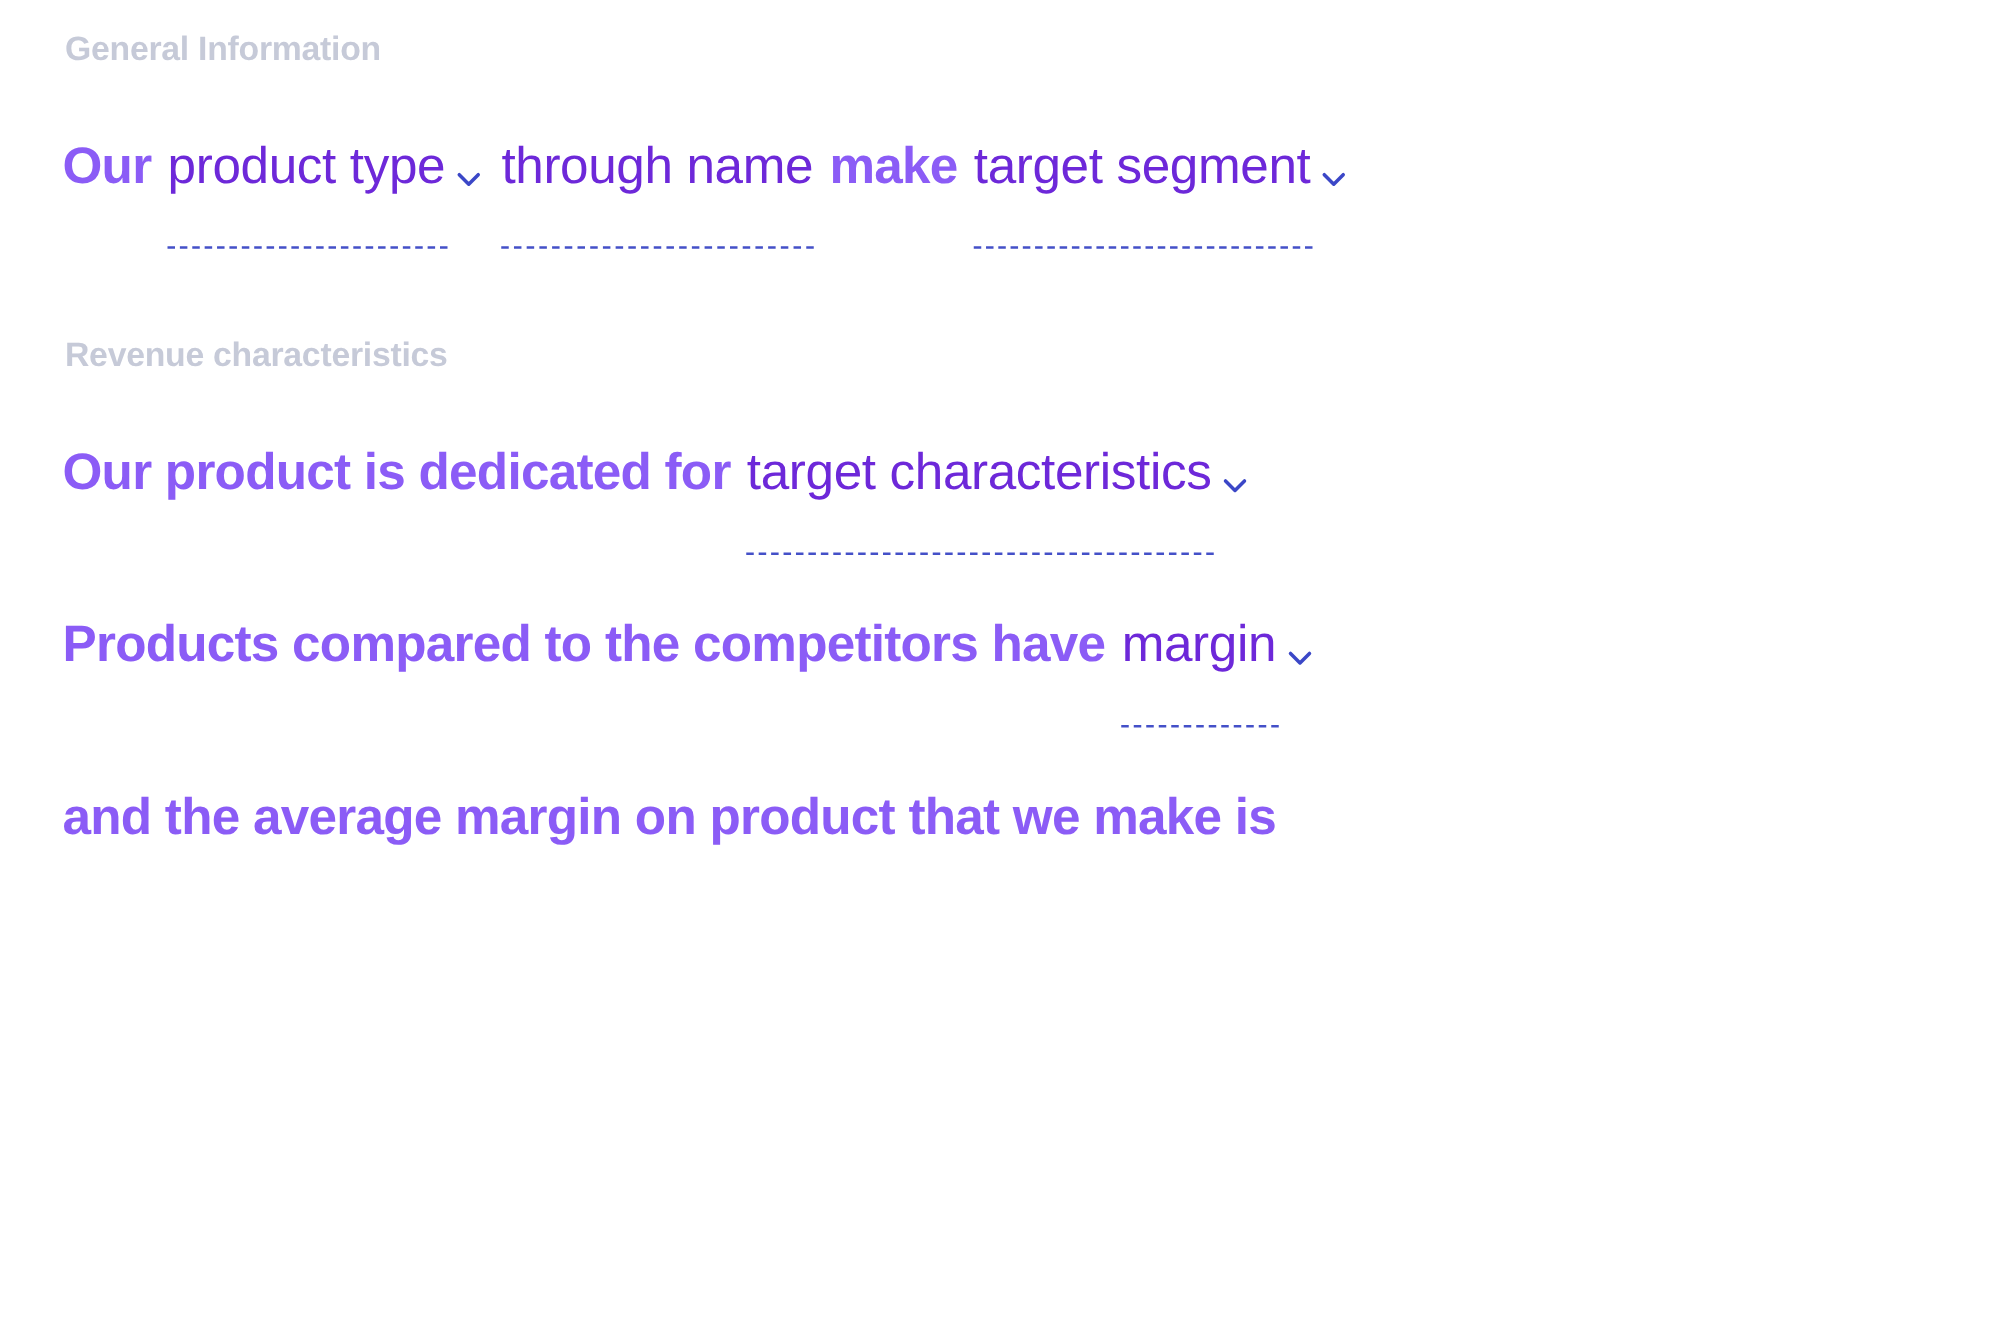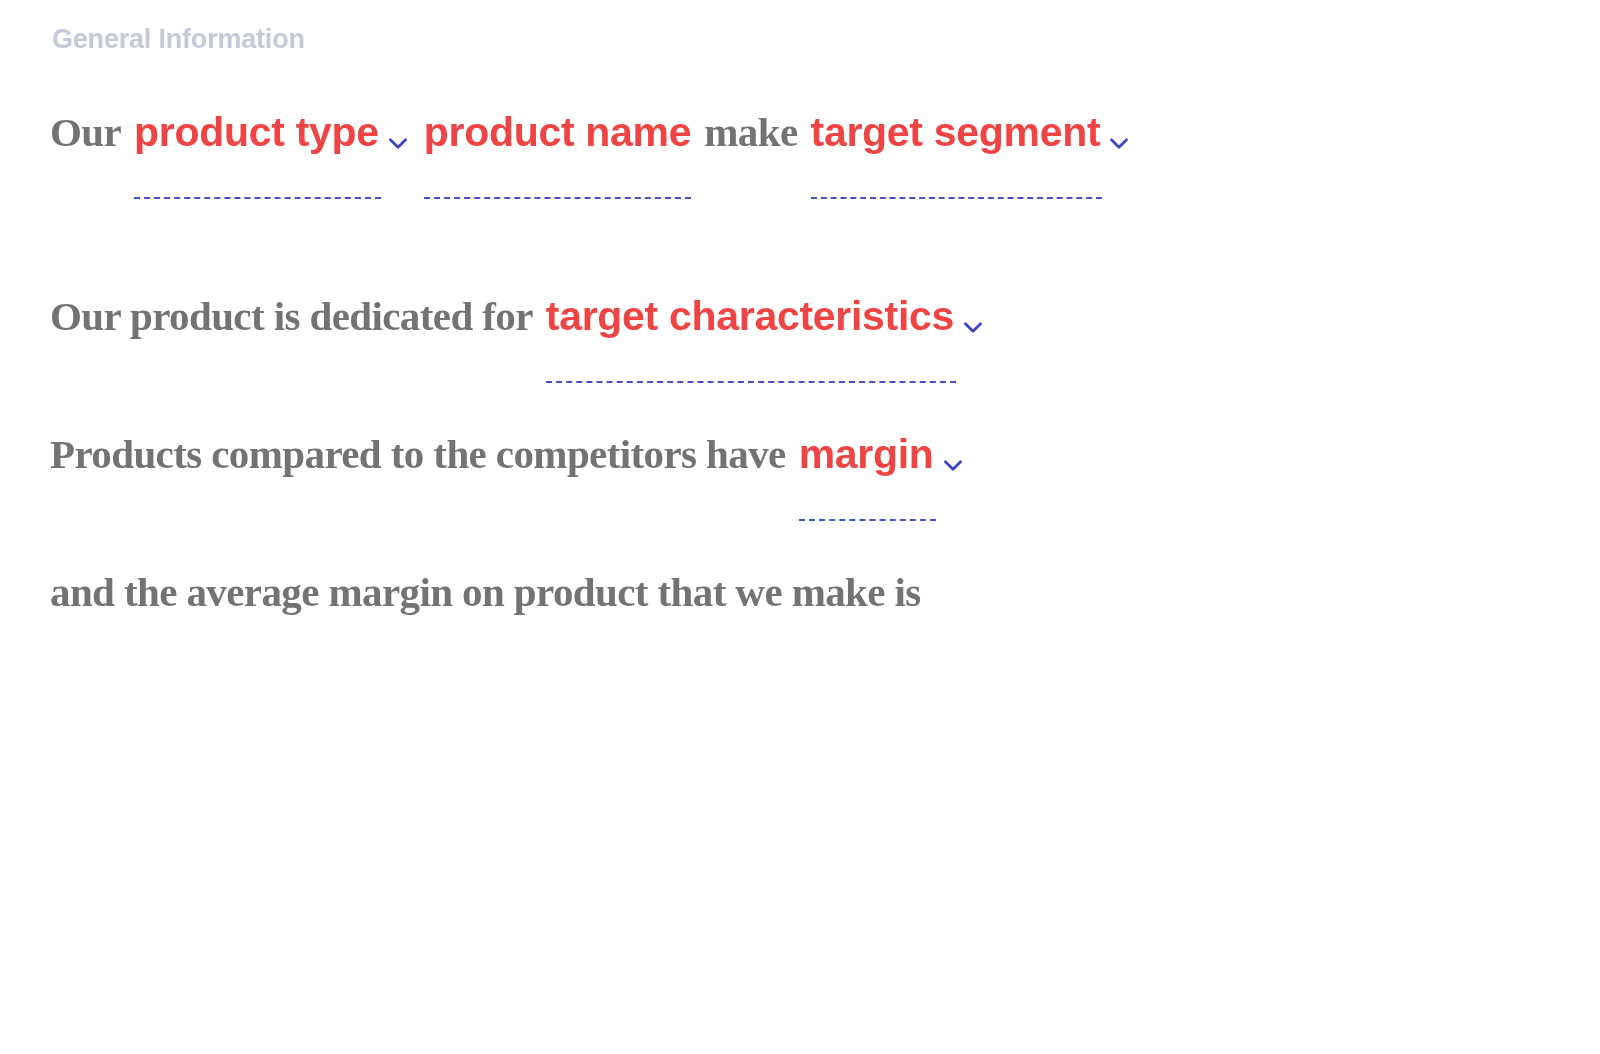--- a/index.html
+++ b/index.html
@@ -49,39 +49,38 @@
   .sentence + .sentence {
     margin-top: 34px;
   }
 
   
   .txt {
     display: inline-block;
     vertical-align: baseline;
     font-size: 41px;
     font-weight: 700;
-    color: #737373;
+    color: #8b5cf6;
     letter-spacing: -0.6px;
     white-space: pre;
-    font-family: Liberation Serif, serif;
   }
 
   
   .field {
     display: inline-block;
     vertical-align: baseline;
     position: relative;
     white-space: nowrap;
     cursor: pointer;
   }
   .field .ph {
     display: inline-block;
     font-size: 41px;
-    font-weight: 700;
-    color: #ef4444;
+    font-weight: 400;
+    color: #6d28d9;
     letter-spacing: -0.3px;
     white-space: pre;
     padding-bottom: 2px;
   }
   .field .rule {
     position: absolute;
     left: 0;
     right: 0;
     bottom: -8px;
     height: 0;
@@ -124,25 +123,26 @@
 </style>
 </head>
 <body>
 
 <div class="page">
   <div id="sections-root">
       <div class="section">
         <div class="section-label">General Information</div>
         <div class="sentence"><span class="txt">Our</span><span class="gap"></span><span class="field has-chevron"><span class="ph">product type</span><span class="chev"><svg viewBox="0 0 24 24" fill="none" aria-hidden="true">
                 <path d="M5 9 L12 16 L19 9" stroke="#3b47c7" stroke-width="2.6" stroke-linecap="round" stroke-linejoin="round"></path>
-              </svg></span><span class="rule"></span></span><span class="gap"></span><span class="field"><span class="ph">product name</span><span class="rule"></span></span><span class="gap"></span><span class="txt">make</span><span class="gap"></span><span class="field has-chevron"><span class="ph">target segment</span><span class="chev"><svg viewBox="0 0 24 24" fill="none" aria-hidden="true">
+              </svg></span><span class="rule"></span></span><span class="gap"></span><span class="field"><span class="ph">through name</span><span class="rule"></span></span><span class="gap"></span><span class="txt">make</span><span class="gap"></span><span class="field has-chevron"><span class="ph">target segment</span><span class="chev"><svg viewBox="0 0 24 24" fill="none" aria-hidden="true">
                 <path d="M5 9 L12 16 L19 9" stroke="#3b47c7" stroke-width="2.6" stroke-linecap="round" stroke-linejoin="round"></path>
               </svg></span><span class="rule"></span></span></div>
       </div>
       <div class="section">
+        <div class="section-label">Revenue characteristics</div>
         <div class="sentence"><span class="txt">Our product is dedicated for</span><span class="gap"></span><span class="field has-chevron"><span class="ph">target characteristics</span><span class="chev"><svg viewBox="0 0 24 24" fill="none" aria-hidden="true">
                 <path d="M5 9 L12 16 L19 9" stroke="#3b47c7" stroke-width="2.6" stroke-linecap="round" stroke-linejoin="round"></path>
               </svg></span><span class="rule"></span></span></div>
         <div class="sentence"><span class="txt">Products compared to the competitors have</span><span class="gap"></span><span class="field has-chevron"><span class="ph">margin</span><span class="chev"><svg viewBox="0 0 24 24" fill="none" aria-hidden="true">
                 <path d="M5 9 L12 16 L19 9" stroke="#3b47c7" stroke-width="2.6" stroke-linecap="round" stroke-linejoin="round"></path>
               </svg></span><span class="rule"></span></span></div>
         <div class="sentence"><span class="txt">and the average margin on product that we make is</span></div>
       </div>
     </div>
 </div>

